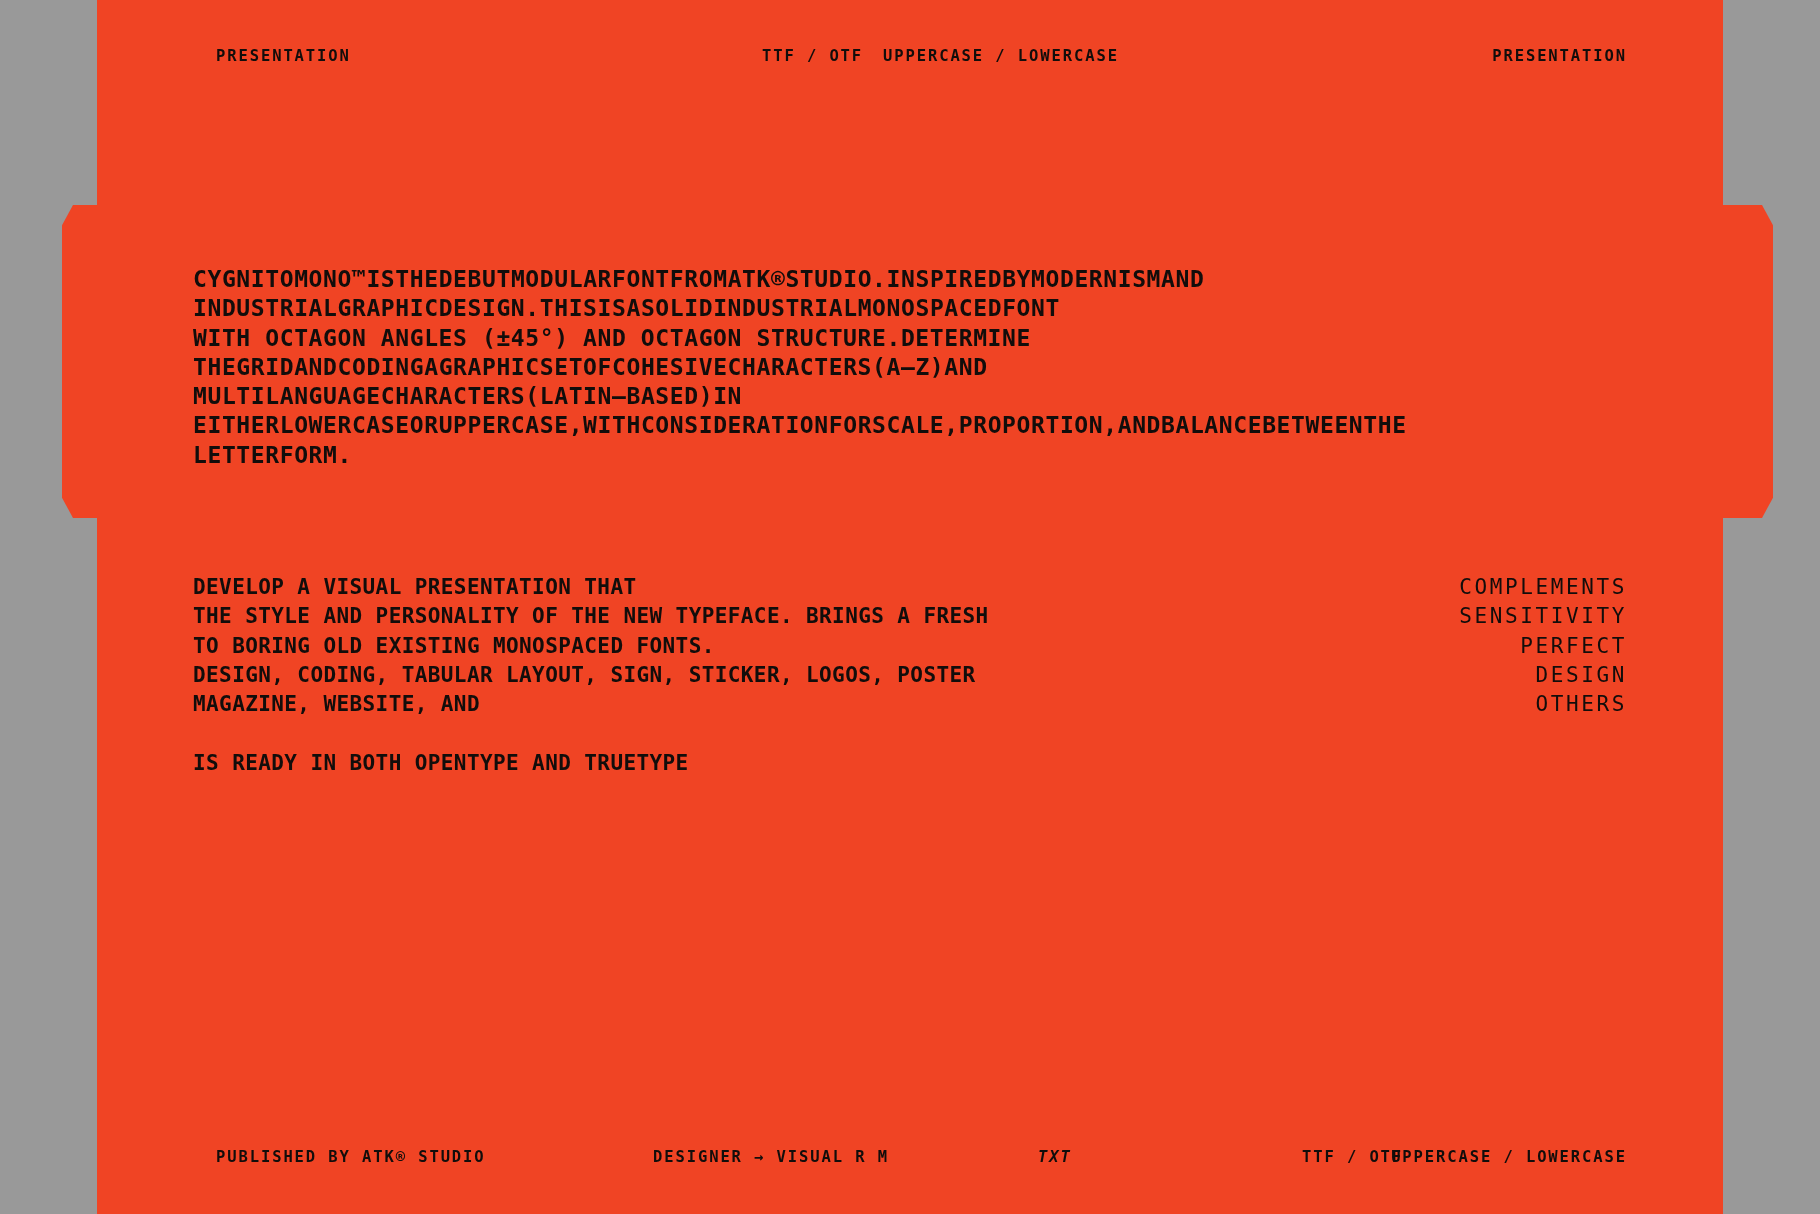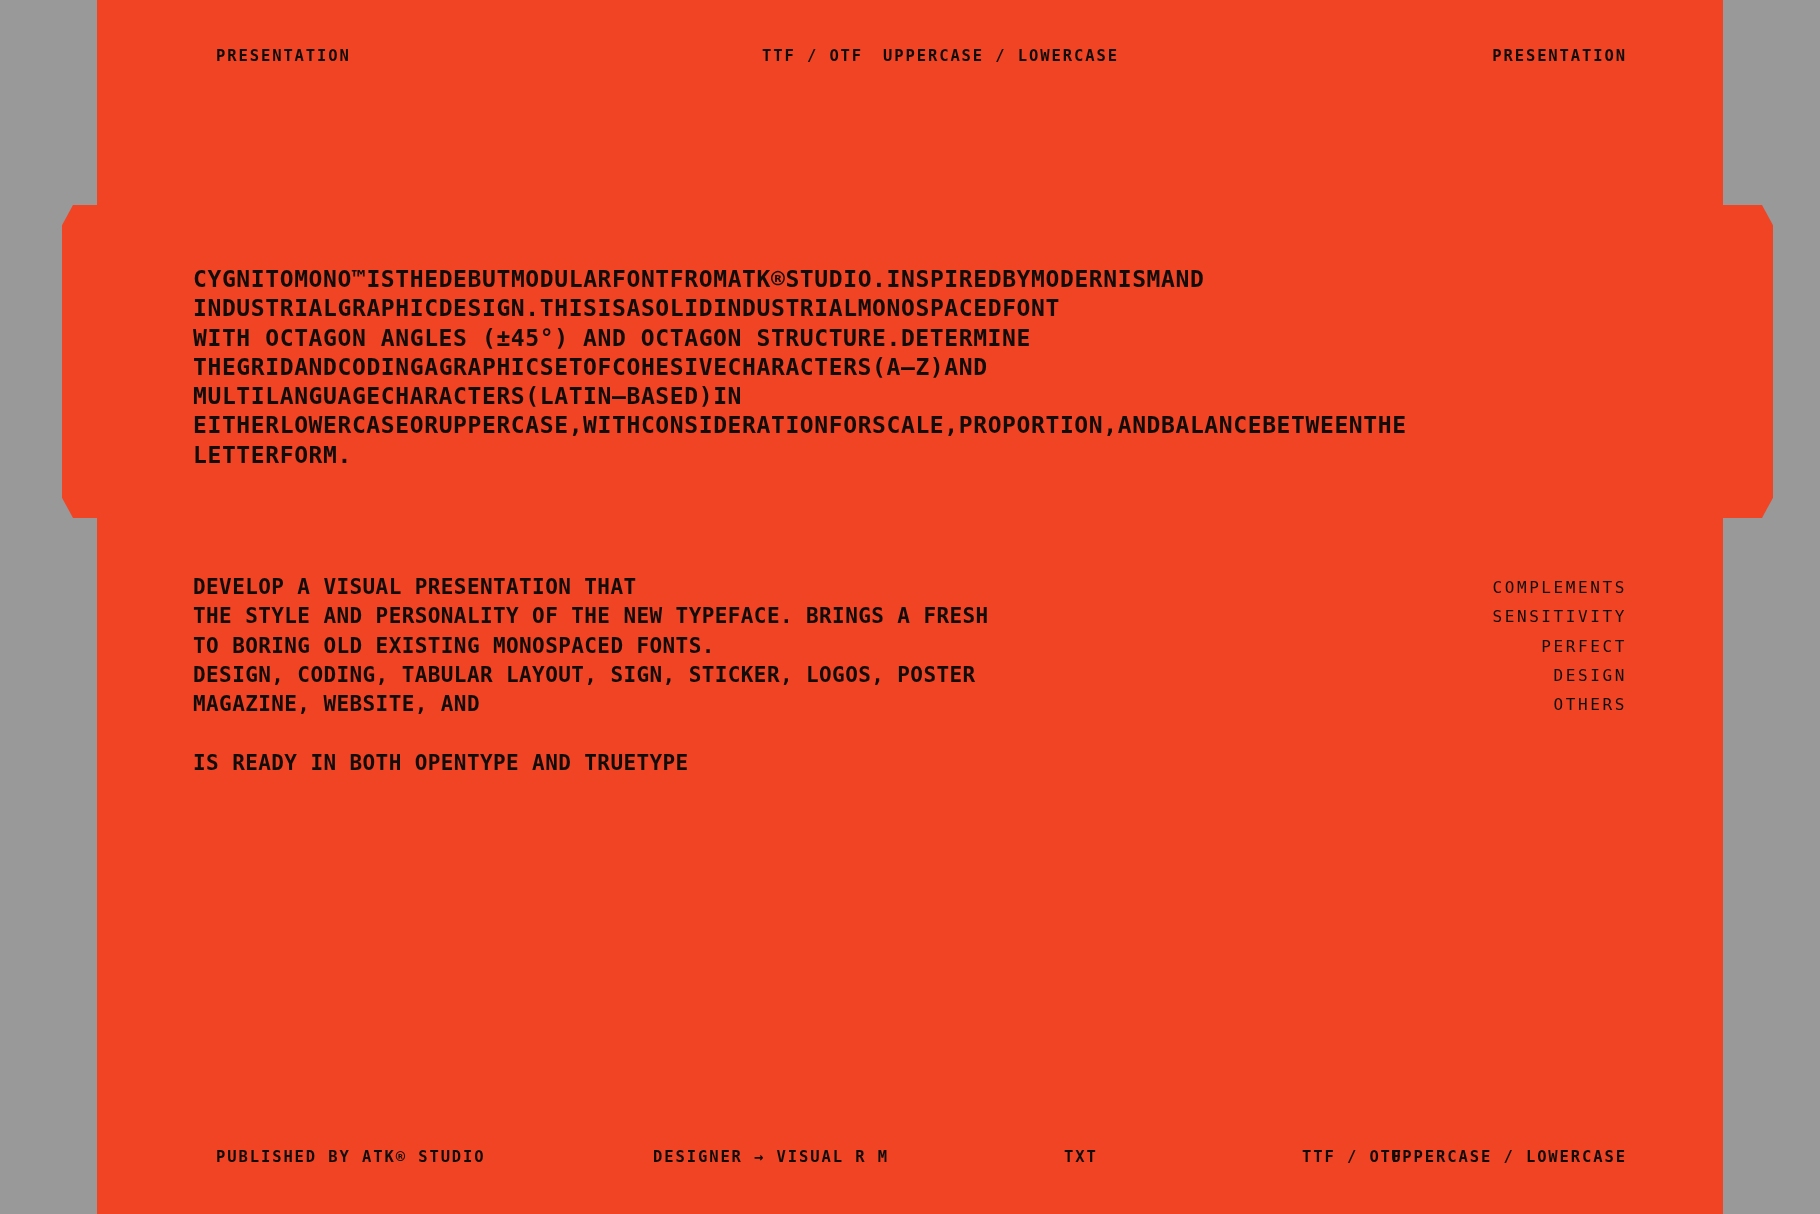--- a/index.html
+++ b/index.html
@@ -126,41 +126,41 @@
     font-weight: 700;
     line-height: 29.3px;
     letter-spacing: 0.4px;
     white-space: pre;
   }
   .body-right {
     position: absolute;
     right: 0;
     top: 0;
     color: #120D0B;
-    font-size: 16px;
+    font-size: 21px;
     font-weight: 400;
     line-height: 29.3px;
     letter-spacing: 2.6px;
     white-space: pre;
     font-family: "DejaVu Sans Mono", "Liberation Mono", monospace;
     text-align: right;
   }
   .body-gap { height: 29.3px; }
 
   
   .footer-row {
     position: absolute;
     top: 1146px;
     left: 0;
     width: 1434px;
     height: 22px;
   }
   .ft-published { position: absolute; left: 0px; }
   .ft-designer  { position: absolute; left: 437px; }
-  .ft-txt       { position: absolute; left: 848px; }
+  .ft-txt       { position: absolute; left: 822px; font-style: italic; }
   .ft-ttf       { position: absolute; left: 1086px; }
   .ft-case      { position: absolute; right: 0px; }
 </style>
 </head>
 <body>
 
 <div id="poster-root">
 
   <div class="sheet-tab left"></div>
   <div class="sheet-tab right"></div>

